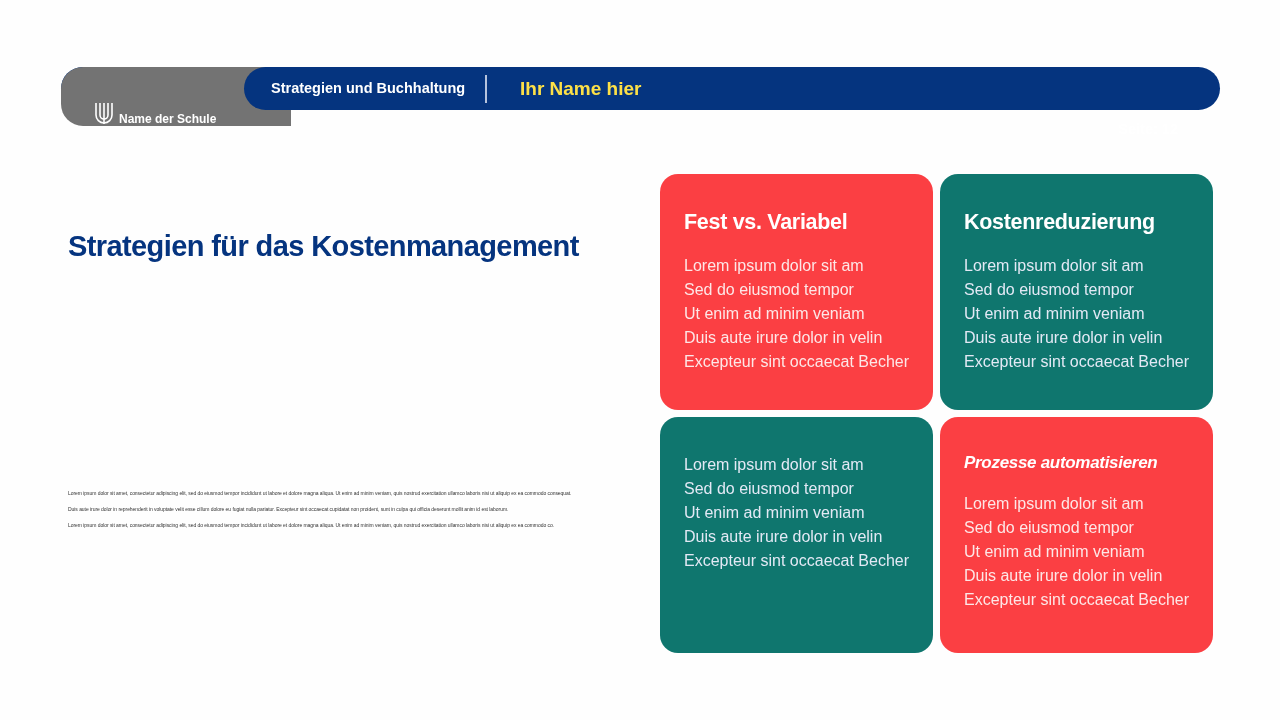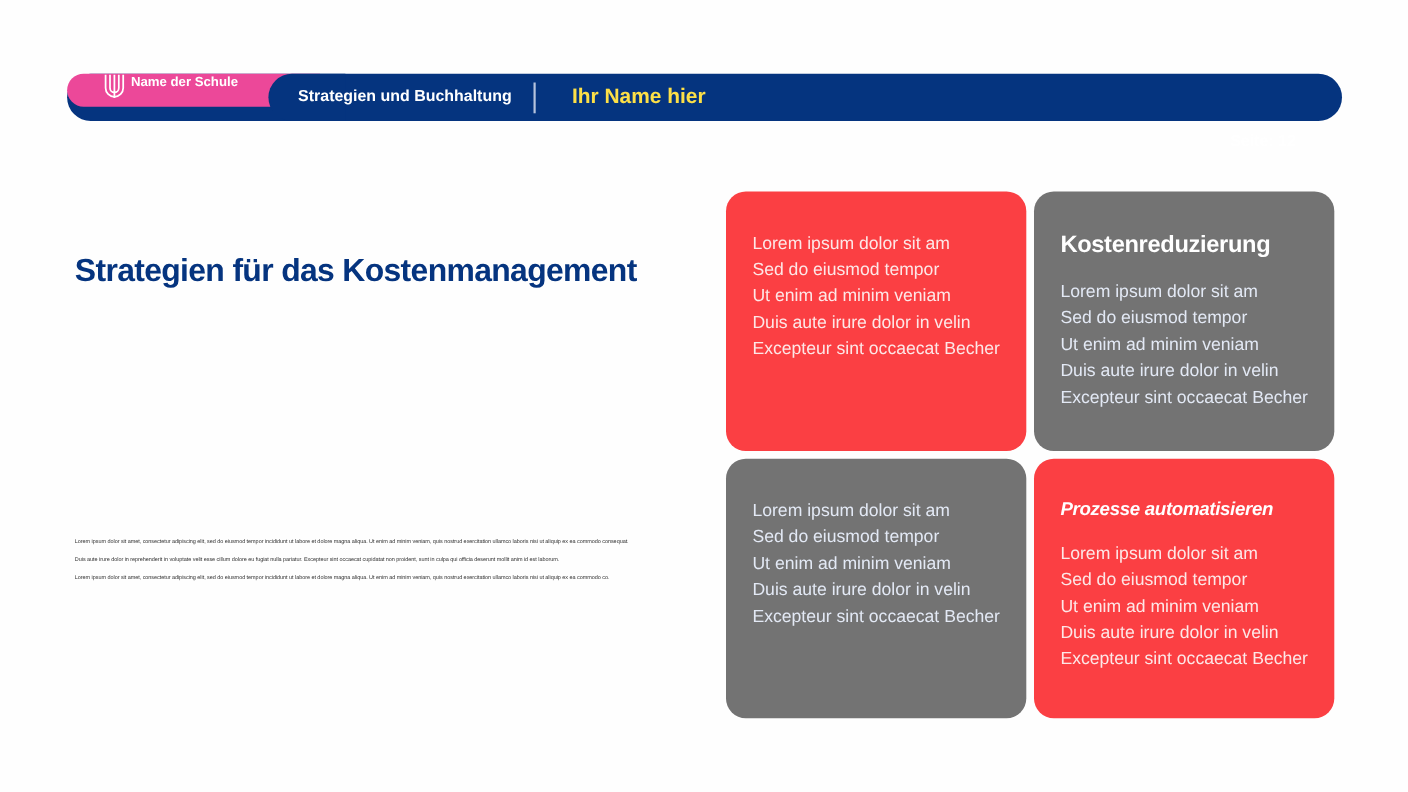--- a/index.html
+++ b/index.html
@@ -4,23 +4,23 @@
   <style>
     * { margin: 0; padding: 0; box-sizing: border-box; }
     html, body { width: 1280px; height: 720px; background: #fefefe; overflow: hidden; }
     body { position: relative; font-family: "Liberation Sans", "DejaVu Sans", sans-serif; }
 
     .header {
       position: absolute; left: 61px; top: 67px; width: 1159px; height: 43px;
       border-radius: 22px; background: #05347f;
     }
     .header-school {
-      position: absolute; left: 0; top: 0; width: 230px; height: 30px;
-      background: #ec4899; border-radius: 22px 0 0 22px;
-      display: flex; align-items: flex-start; padding-left: 33px;
+      position: absolute; left: 0; top: 0; width: 230px; height: 59px;
+      background: #737373; border-radius: 22px 0 0 22px;
+      display: flex; align-items: flex-end; padding-left: 33px;
     }
     .header-school-cap {
       position: absolute; left: 183px; top: 0; width: 70px; height: 43px;
       background: #05347f; border-radius: 22px 0 0 22px;
     }
     .school-logo { width: 20px; height: 24px; margin-right: 5px; display: inline-block; }
     .school-name { color: #ffffff; font-size: 12px; font-weight: bold; }
     .header-subject {
       position: absolute; left: 210px; top: 0; height: 43px; line-height: 43px;
       color: #ffffff; font-size: 14.5px; font-weight: bold;
@@ -50,21 +50,21 @@
     .body-text p {
       color: #333333; font-size: 5px; line-height: 6px; margin-bottom: 10px;
       white-space: nowrap; letter-spacing: -0.05px;
     }
 
     .card {
       position: absolute; width: 273px; height: 236px; border-radius: 18px;
       padding: 36px 0 0 24px; color: #ffffff;
     }
     .card.red { background: #fb3f43; }
-    .card.blue { background: #737373; }
+    .card.blue { background: #0f766e; }
     .card h3 {
       font-size: 21.5px; font-weight: bold; margin-bottom: 19px; letter-spacing: -0.3px;
       white-space: nowrap;
     }
     .card h3.small { font-size: 17px; font-style: italic; }
     .card ul { list-style: none; }
     .card li {
       font-size: 16px; line-height: 24px; color: #fde7e7; white-space: nowrap;
     }
     .card.blue li { color: #e3e9f5; }
@@ -94,20 +94,21 @@
 
 <h1 class="page-title">Strategien für das Kostenmanagement</h1>
 
 <div class="body-text">
   <p>Lorem ipsum dolor sit amet, consectetur adipiscing elit, sed do eiusmod tempor incididunt ut labore et dolore magna aliqua. Ut enim ad minim veniam, quis nostrud exercitation ullamco laboris nisi ut aliquip ex ea commodo consequat.</p>
   <p>Duis aute irure dolor in reprehenderit in voluptate velit esse cillum dolore eu fugiat nulla pariatur. Excepteur sint occaecat cupidatat non proident, sunt in culpa qui officia deserunt mollit anim id est laborum.</p>
   <p>Lorem ipsum dolor sit amet, consectetur adipiscing elit, sed do eiusmod tempor incididunt ut labore et dolore magna aliqua. Ut enim ad minim veniam, quis nostrud exercitation ullamco laboris nisi ut aliquip ex ea commodo co.</p>
 </div>
 
 <div class="card red c1">
+  <h3>Fest vs. Variabel</h3>
   <ul>
     <li>Lorem ipsum dolor sit am</li>
     <li>Sed do eiusmod tempor</li>
     <li>Ut enim ad minim veniam</li>
     <li>Duis aute irure dolor in velin</li>
     <li>Excepteur sint occaecat Becher</li>
   </ul>
 </div>
 
 <div class="card blue c2">

